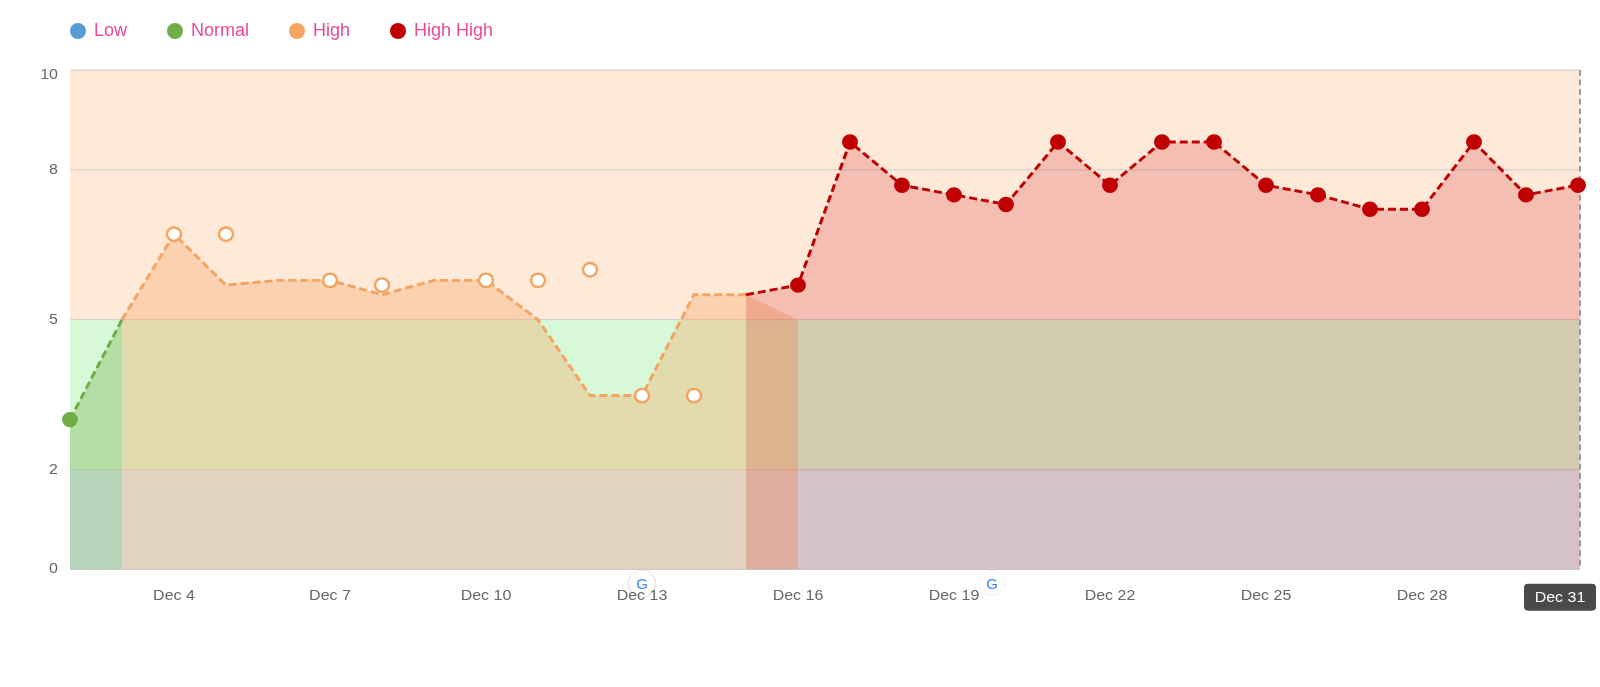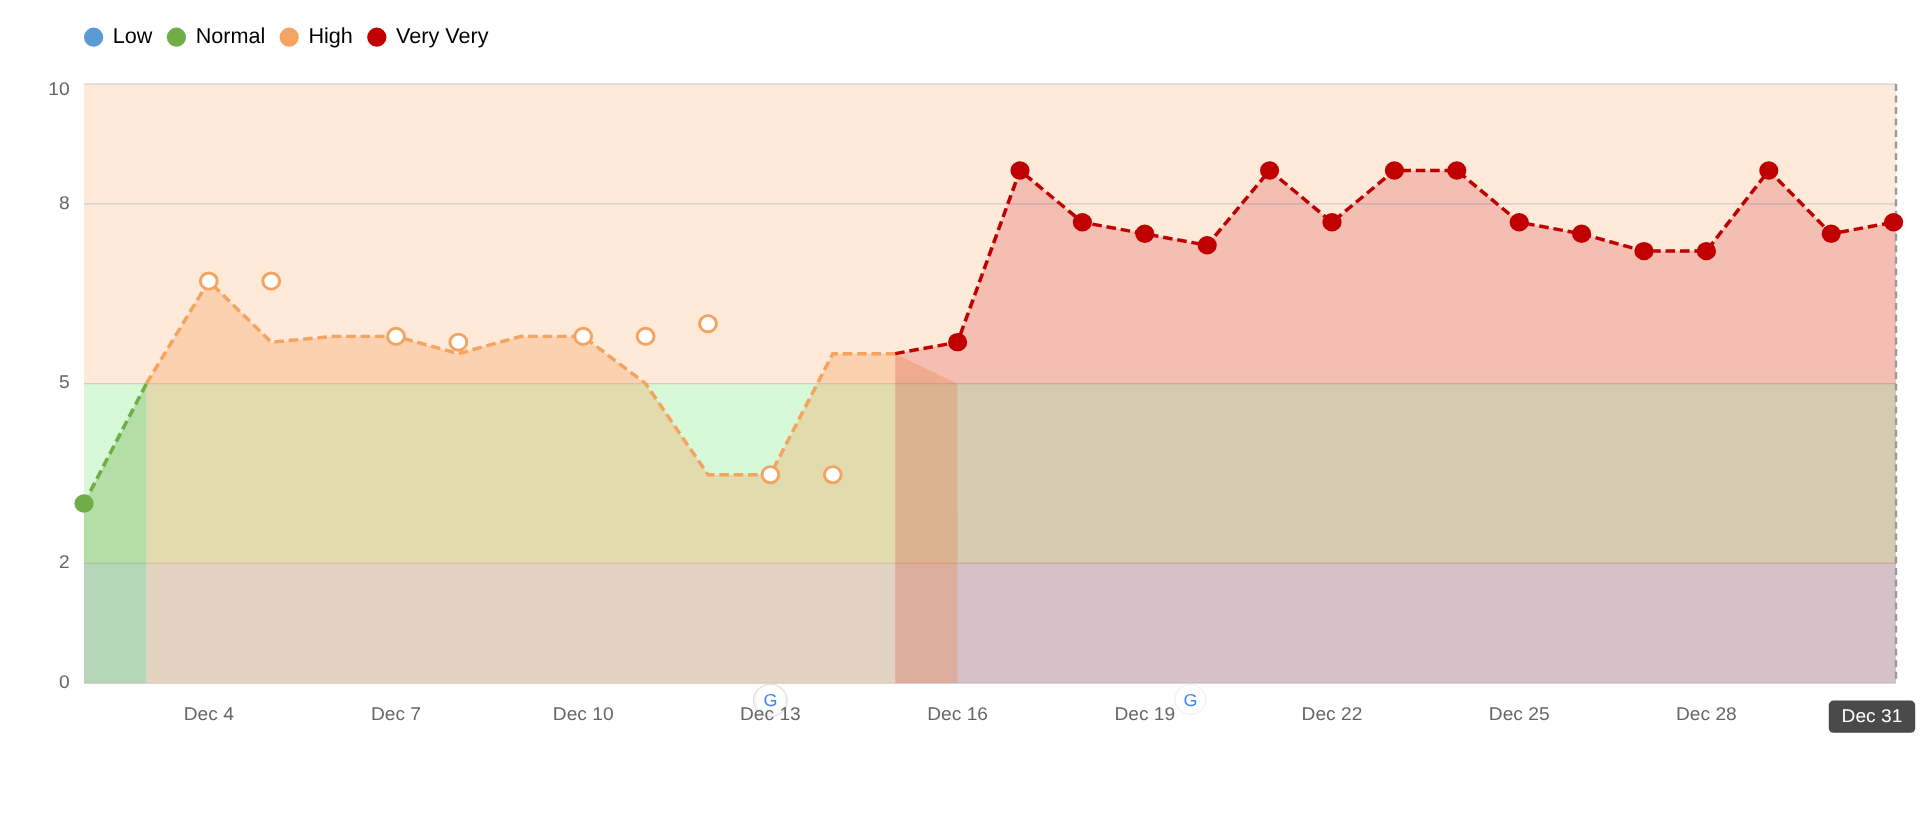--- a/index.html
+++ b/index.html
@@ -12,24 +12,24 @@
     }
     .chart-container {
       width: 1600px;
       height: 687px;
       position: relative;
       padding: 20px 20px 60px 70px;
     }
     .legend {
       display: flex;
       align-items: center;
-      gap: 12px;
+      gap: 40px;
       margin-bottom: 29px;
       font-size: 18px;
-      color: #000000;
+      color: #ec4899;
     }
     .legend-item {
       display: flex;
       align-items: center;
       gap: 8px;
     }
     .legend-dot {
       width: 16px;
       height: 16px;
       border-radius: 50%;
@@ -58,21 +58,21 @@
     <div class="legend-item">
       <div class="legend-dot" style="background:#70AD47;"></div>
       <span>Normal</span>
     </div>
     <div class="legend-item">
       <div class="legend-dot" style="background:#F4A460;"></div>
       <span>High</span>
     </div>
     <div class="legend-item">
       <div class="legend-dot" style="background:#C00000;"></div>
-      <span>Very Very</span>
+      <span>High High</span>
     </div>
   </div>
 
   <div class="chart-area">
     <svg class="chart-svg" viewBox="0 0 1510 580" preserveAspectRatio="none">
       <defs>
         <clipPath id="chart-clip">
           <rect x="0" y="0" width="1510" height="520"></rect>
         </clipPath>
       </defs>

